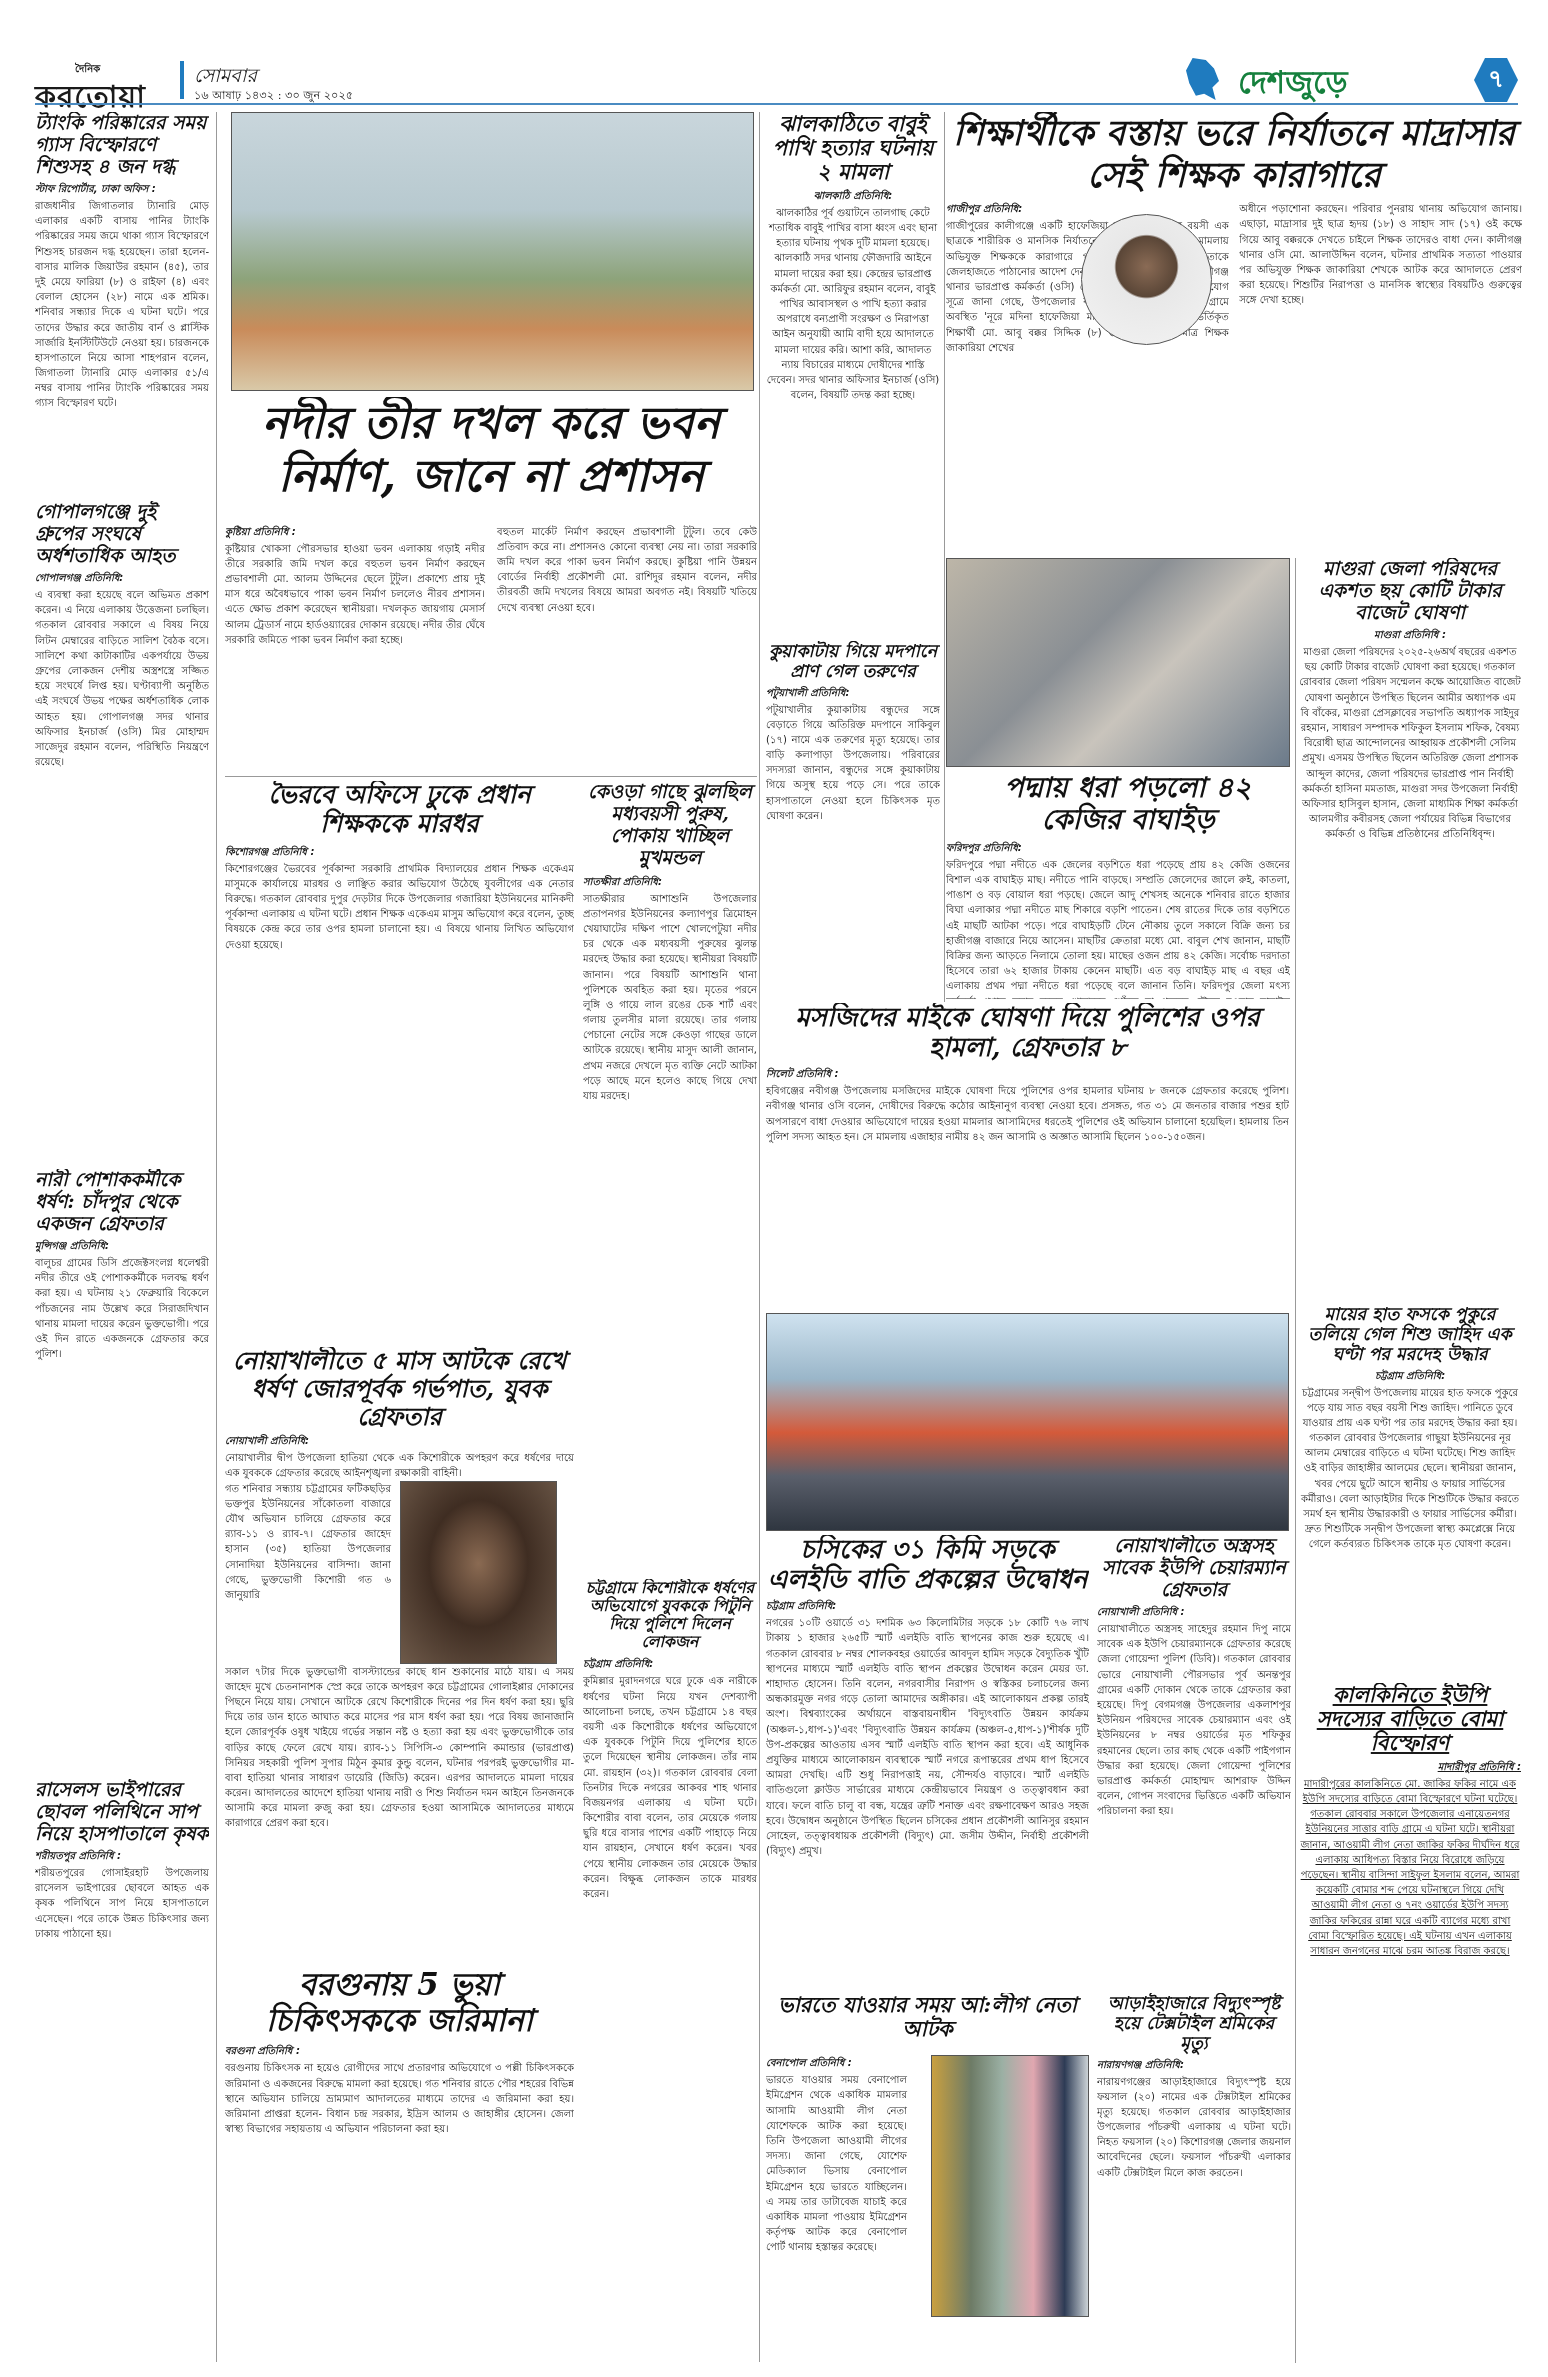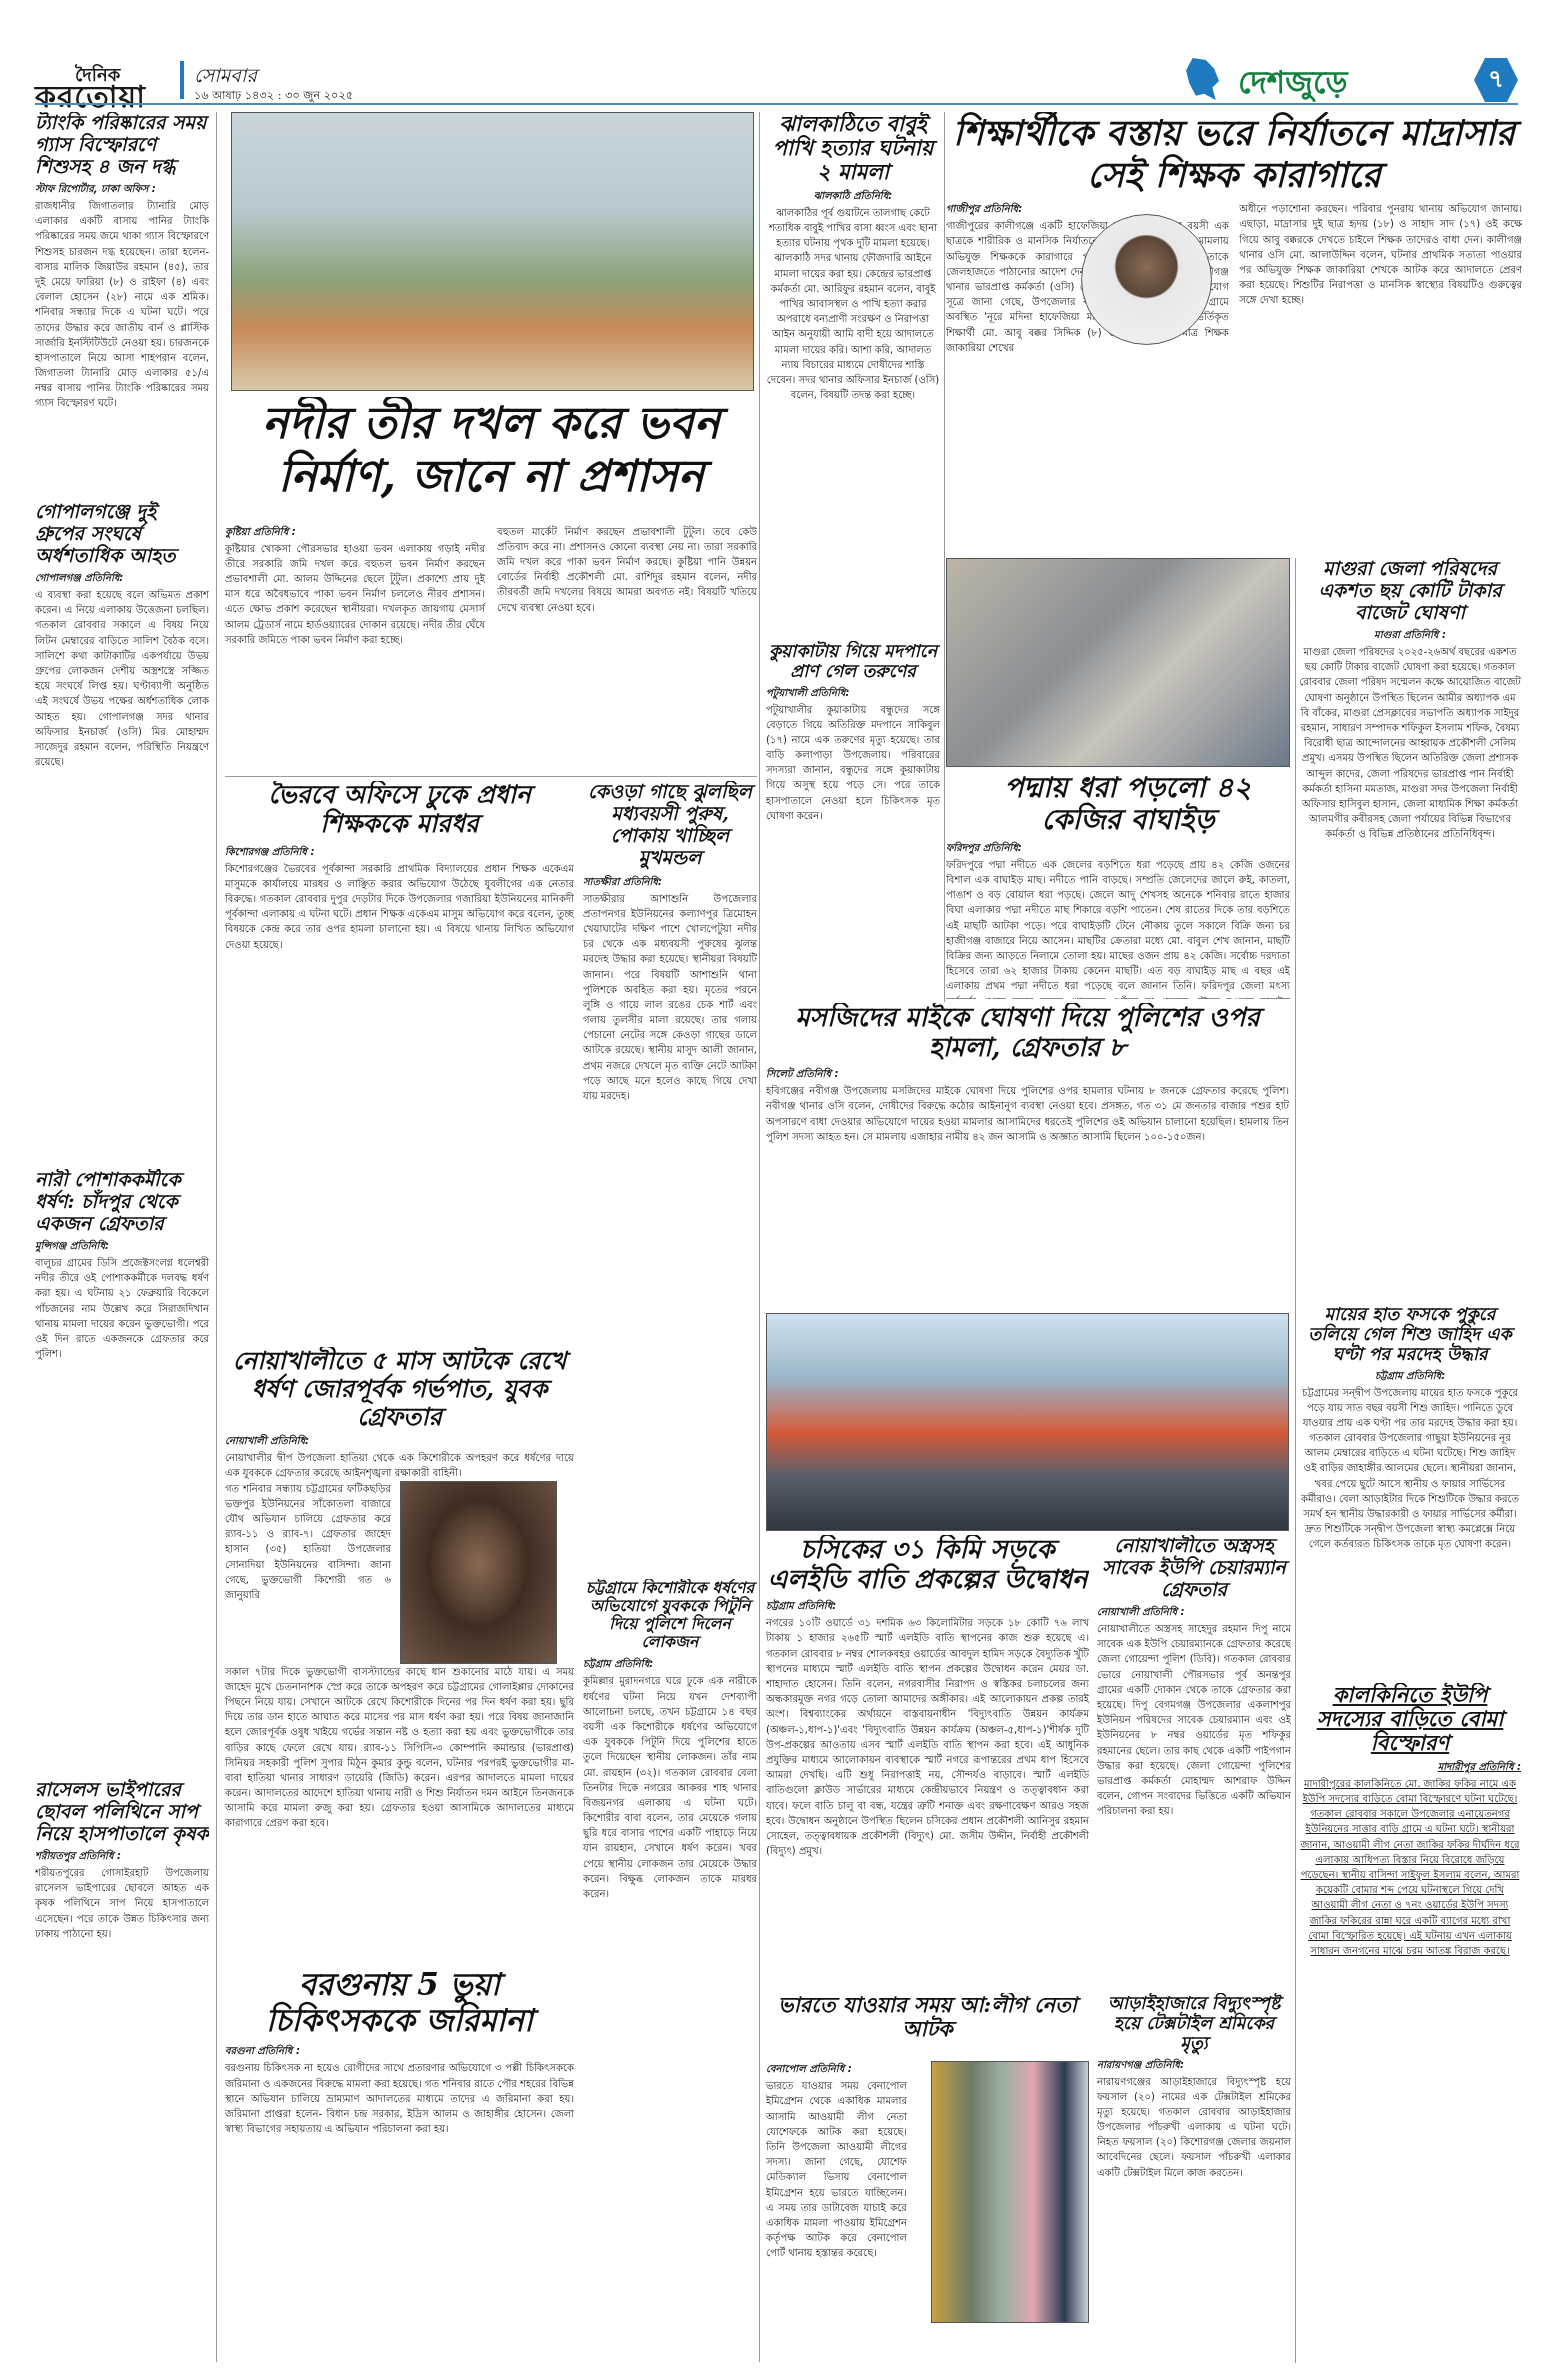--- a/index.html
+++ b/index.html
@@ -1,20 +1,20 @@
 <!DOCTYPE html>
 <html style="font-size:14px"><head>
 <meta charset="utf-8">
 <style>
   * { box-sizing: border-box; margin: 0; padding: 0; }
   html, body { width: 1548px; height: 2377px; background: #ffffff; overflow: hidden; }
   body { font-family: "DejaVu Sans", sans-serif; color: #1a1a1a; position: relative; }
 
   .masthead { position: absolute; left: 0; top: 0; width: 1548px; height: 106px; }
-  .logo-small { position: absolute; left: 75px; top: 61px; font-size: 18px; font-weight: bold; }
+  .logo-small { position: absolute; left: 75px; top: 61px; font-size: 10px; font-weight: bold; }
   .logo-big { position: absolute; left: 35px; top: 73px; font-size: 30px; font-weight: bold; letter-spacing: 0.9px; }
   .mast-divider { position: absolute; left: 180px; top: 61px; width: 3.5px; height: 38px; background: #1f7bbf; }
   .weekday { position: absolute; left: 194px; top: 61px; font-size: 19px; font-style: italic; font-family: "DejaVu Serif", serif; }
   .date-line { position: absolute; left: 194px; top: 87px; font-size: 11.3px; }
   .section-title { position: absolute; left: 1238px; top: 58px; font-size: 31px; font-weight: bold; color: #15803d; }
   .map-icon { position: absolute; left: 1186px; top: 58px; width: 33px; height: 42px; background: #1f7bbf; clip-path: polygon(20% 0, 60% 5%, 85% 25%, 100% 55%, 80% 70%, 90% 100%, 55% 85%, 30% 90%, 10% 60%, 0 30%); }
   .page-badge { position: absolute; left: 1474px; top: 58px; width: 44px; height: 44px; background: #1f7bbf; color: #fff; font-size: 24.4px; font-weight: bold; display: flex; align-items: center; justify-content: center; clip-path: polygon(25% 0, 75% 0, 100% 50%, 75% 100%, 25% 100%, 0 50%); }
   .top-rule { position: absolute; left: 35px; top: 103px; width: 1483px; height: 1.7px; background: #4a8bc2; }
 
   .article { position: absolute; overflow: hidden; }
@@ -196,21 +196,21 @@
 </div>
 
 <div class="article" style="left:1299px; top:1683px; width:222px; height:680px;text-decoration:underline;">
   <div class="headline center" style="font-size:21px;">কালকিনিতে ইউপি সদস্যের বাড়িতে বোমা বিস্ফোরণ</div>
   <div class="byline" style="margin-top:3.5px; text-align:right;">মাদারীপুর প্রতিনিধি :</div>
   <div class="body center">মাদারীপুরের কালকিনিতে মো. জাকির ফকির নামে এক ইউপি সদস্যের বাড়িতে বোমা বিস্ফোরণে ঘটনা ঘটেছে। গতকাল রোববার সকালে উপজেলার এনায়েতনগর ইউনিয়নের সাত্তার বাড়ি গ্রামে এ ঘটনা ঘটে। স্থানীয়রা জানান, আওয়ামী লীগ নেতা জাকির ফকির দীর্ঘদিন ধরে এলাকায় আধিপত্য বিস্তার নিয়ে বিরোধে জড়িয়ে পড়েছেন। স্থানীয় বাসিন্দা সাইফুল ইসলাম বলেন, আমরা কয়েকটি বোমার শব্দ পেয়ে ঘটনাস্থলে গিয়ে দেখি আওয়ামী লীগ নেতা ও ৭নং ওয়ার্ডের ইউপি সদস্য জাকির ফকিরের রান্না ঘরে একটি ব্যাগের মধ্যে রাখা বোমা বিস্ফোরিত হয়েছে। এই ঘটনায় এখন এলাকায় সাধারন জনগনের মাঝে চরম আতঙ্ক বিরাজ করছে।</div>
 </div>
 
 <div class="article" style="left:766px; top:1993px; width:323px; height:371px;">
   <div class="headline center" style="font-size:21px;">ভারতে যাওয়ার সময় আ:লীগ নেতা আটক</div>
-  <div style="display:flex; gap:24px; margin-top:20px;">
+  <div style="display:flex; gap:24px; margin-top:14px;">
     <div style="width:148px;">
       <div class="byline">বেনাপোল প্রতিনিধি :</div>
       <div class="body">ভারতে যাওয়ার সময় বেনাপোল ইমিগ্রেশন থেকে একাধিক মামলার আসামি আওয়ামী লীগ নেতা যোশেফকে আটক করা হয়েছে। তিনি উপজেলা আওয়ামী লীগের সদস্য। জানা গেছে, যোশেফ মেডিক্যাল ভিসায় বেনাপোল ইমিগ্রেশন হয়ে ভারতে যাচ্ছিলেন। এ সময় তার ডাটাবেজ যাচাই করে একাধিক মামলা পাওয়ায় ইমিগ্রেশন কর্তৃপক্ষ আটক করে বেনাপোল পোর্ট থানায় হস্তান্তর করেছে।</div>
     </div>
     <div class="photo photo-street" style="position:relative; width:166px; height:262px;"></div>
   </div>
 </div>
 
 <div class="article" style="left:1097px; top:1993px; width:194px; height:371px;">
   <div class="headline center" style="font-size:17.4px;">আড়াইহাজারে বিদ্যুৎস্পৃষ্ট হয়ে টেক্সটাইল শ্রমিকের মৃত্যু</div>

